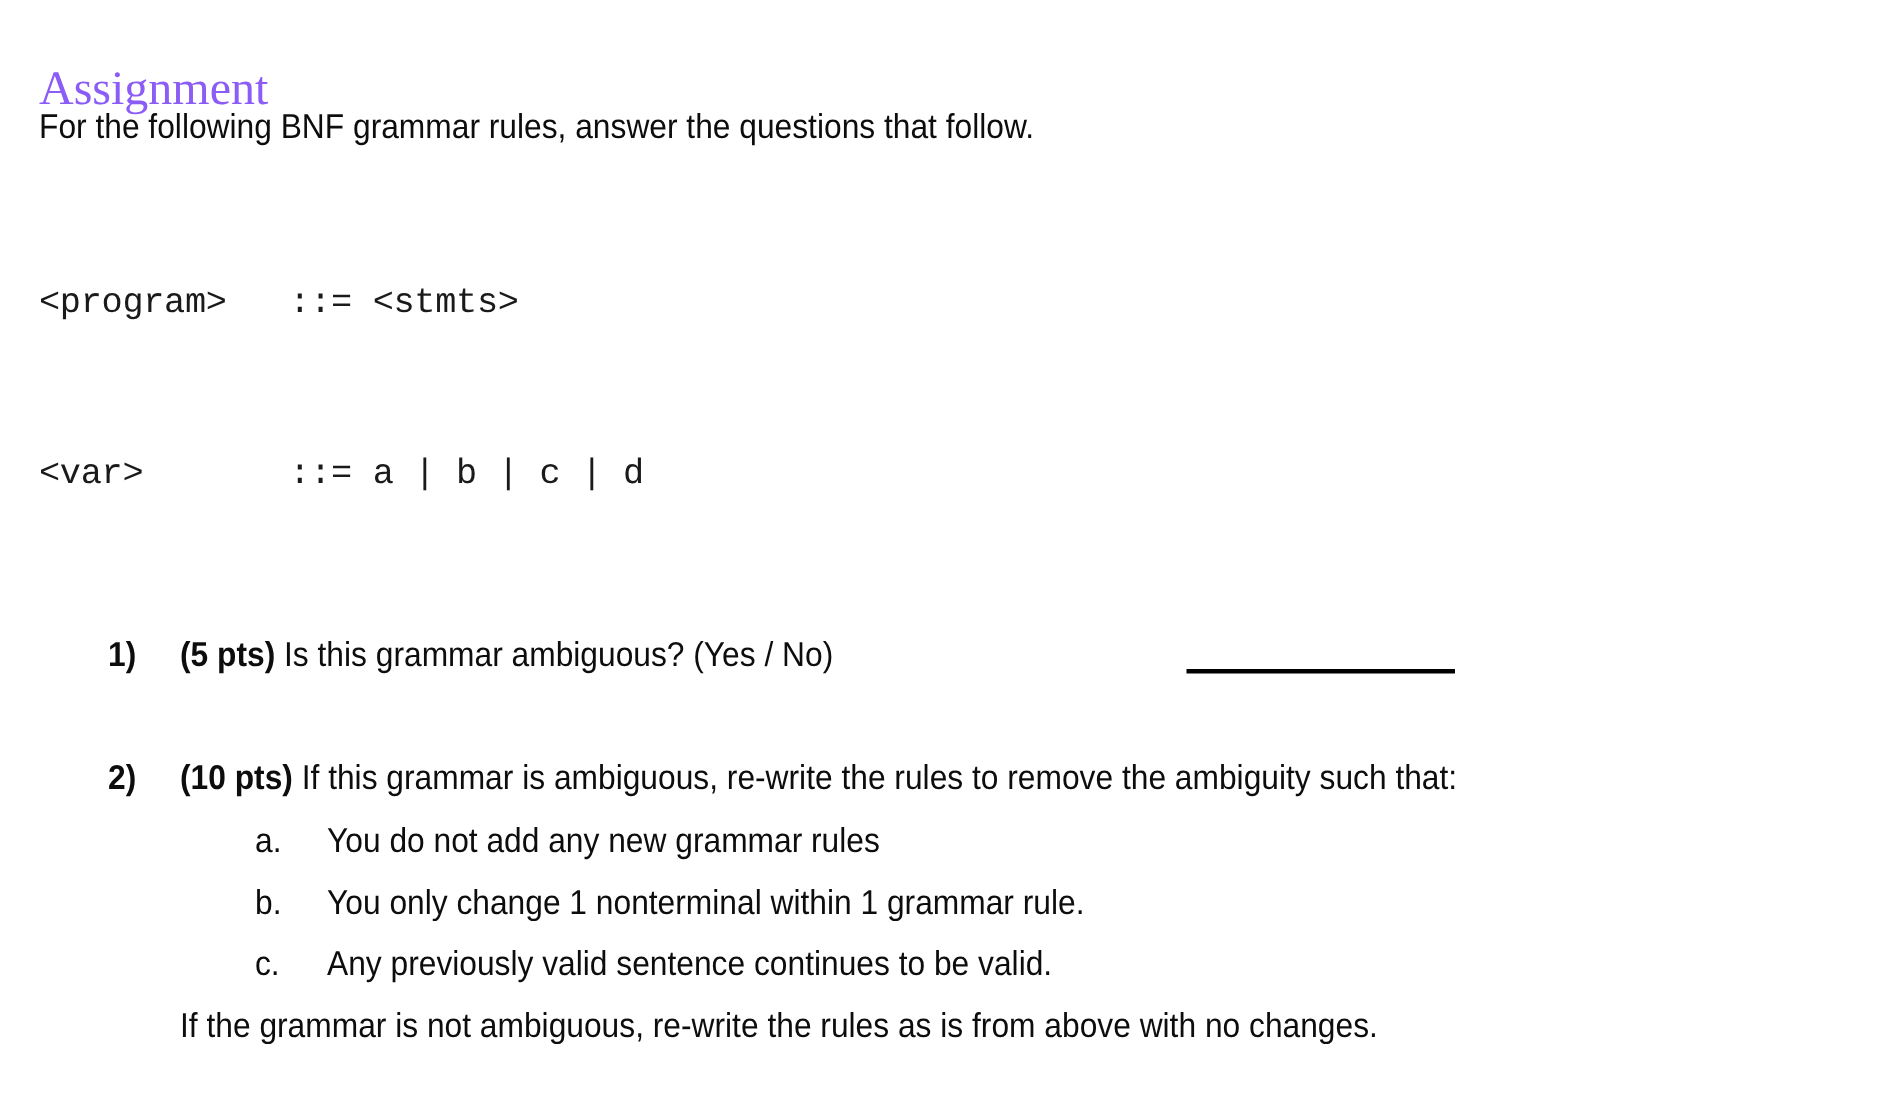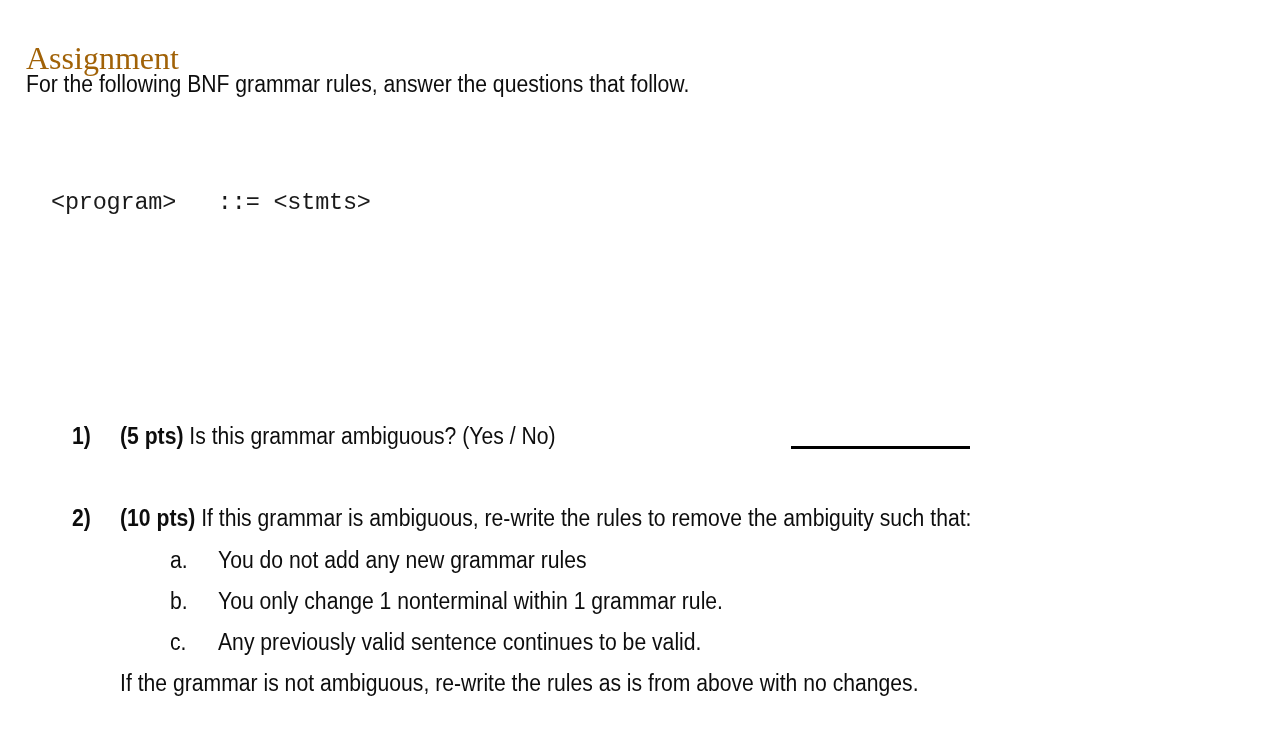--- a/index.html
+++ b/index.html
@@ -27,21 +27,21 @@
 
   
   .doc-title {
     position: absolute;
     left: 26px;
     top: 18px;
     font-family: "Liberation Serif", "DejaVu Serif", serif;
     font-size: 32px;
     line-height: 38px;
     font-weight: 400;
-    color: #a16207;
+    color: #8b5cf6;
     letter-spacing: 0px;
     white-space: nowrap;
   }
 
   
   .intro-line {
     position: absolute;
     left: 26px;
     top: 70px;
     font-family: "Liberation Sans", sans-serif;
@@ -63,21 +63,20 @@
     font-size: 23.5px;
     line-height: 38px;
     color: #1a1a1a;
     white-space: pre;
     letter-spacing: -0.2px;
   }
   .grammar-line {
     display: block;
     height: 38px;
     white-space: pre;
-    margin-left: 25px;
   }
 
   
   .question {
     position: absolute;
     font-family: "Liberation Sans", sans-serif;
     font-size: 23px;
     line-height: 30px;
     color: #0d0d0d;
     white-space: nowrap;
@@ -162,20 +161,21 @@
 <body>
 
 <div class="page">
 
   <h1 class="doc-title">Assignment</h1>
 
   <div class="intro-line">For the following BNF grammar rules, answer the questions that follow.</div>
 
   <div class="grammar-block">
     <span class="grammar-line">&lt;program&gt;   ::= &lt;stmts&gt;</span>
+    <span class="grammar-line">&lt;var&gt;       ::= a | b | c | d</span>
     
     
   </div>
 
   <div class="question" id="question-1">
     <span class="q-marker">1)</span>
     <span class="q-body"><span class="q-points">(5 pts)</span><span> Is this grammar ambiguous?  (Yes / No)</span></span>
   </div>
 
   <div class="answer-blank"></div>

